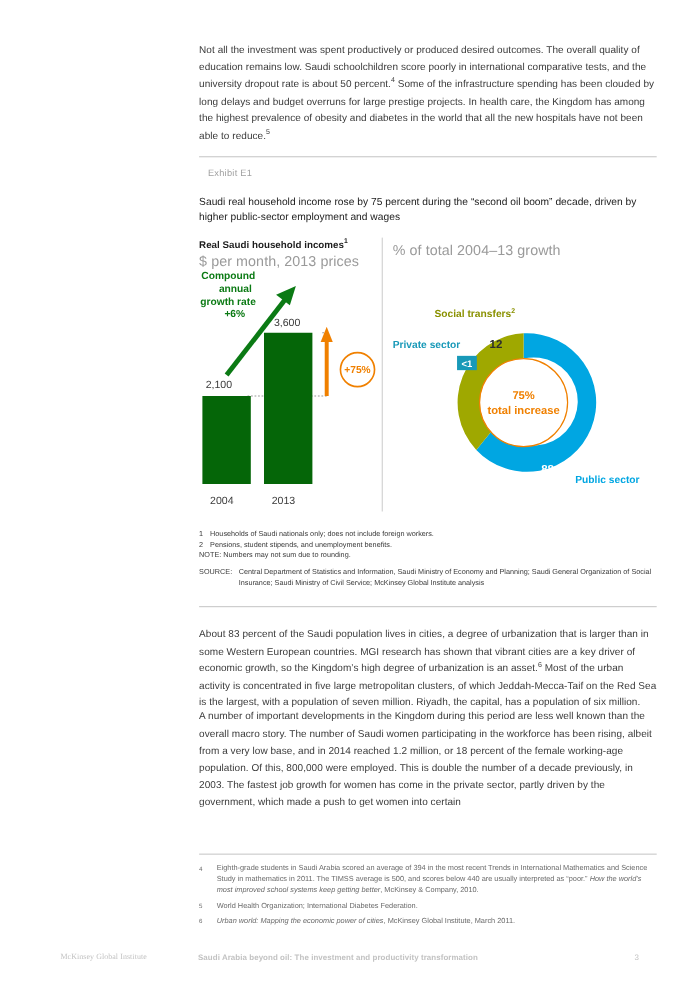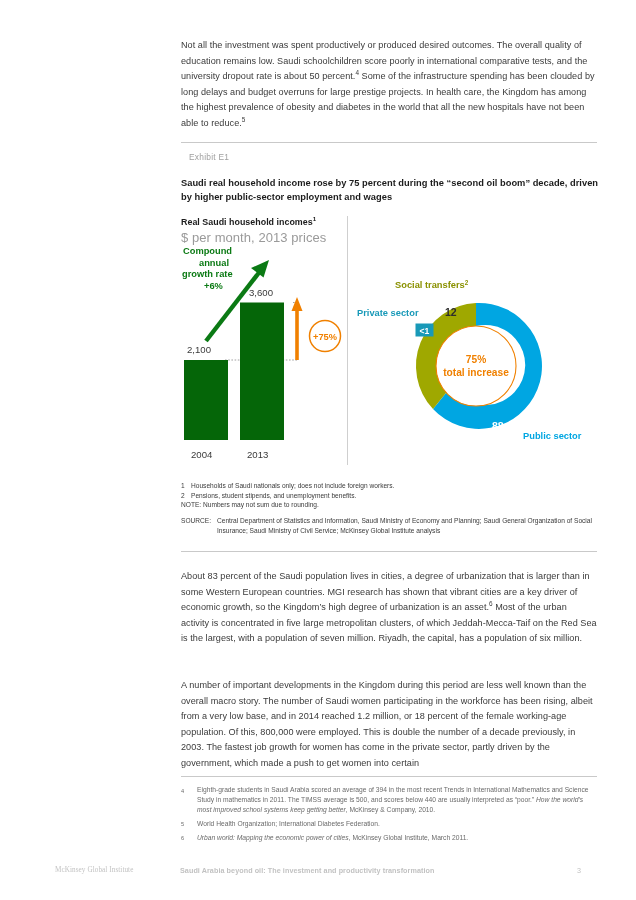--- a/index.html
+++ b/index.html
@@ -58,21 +58,21 @@
     font-size: 8.4px;
     color: #a0a0a0;
     letter-spacing: 0.03em;
   }
   #exhibit-title {
     position: absolute;
     left: 181px;
     top: 177px;
     width: 420px;
     font-size: 9.3px;
-    font-weight: bold;
+    font-weight: normal;
     color: #1c1c1c;
     line-height: 13.6px;
     letter-spacing: 0.002em;
   }
 
   .panel-title {
     font-size: 8.9px;
     font-weight: bold;
     color: #1c1c1c;
     letter-spacing: 0.002em;
@@ -209,20 +209,21 @@
 
   <div id="exhibit-label">Exhibit E1</div>
   <div id="exhibit-title">Saudi real household income rose by 75 percent during the “second oil boom” decade, driven by higher public-sector employment and wages</div>
 
   <div id="panel-left">
     <div class="panel-title"><span>Real Saudi household incomes</span><sup>1</sup></div>
     <div class="panel-sub">$ per month, 2013 prices</div>
   </div>
 
   <div id="panel-right">
+    <div class="panel-sub">% of total 2004–13 growth</div>
   </div>
 
   <div id="panel-divider"></div>
 
   <div id="bar-chart">
     <svg width="165" height="232" viewBox="0 0 165 232" xmlns="http://www.w3.org/2000/svg">
 
       <text x="2" y="11" font-family="Liberation Sans, sans-serif" font-size="9.3" font-weight="bold" fill="#0b7a14">Compound</text>
       <text x="18" y="22.5" font-family="Liberation Sans, sans-serif" font-size="9.3" font-weight="bold" fill="#0b7a14">annual</text>
       <text x="1" y="34" font-family="Liberation Sans, sans-serif" font-size="9.3" font-weight="bold" fill="#0b7a14">growth rate</text>
@@ -322,21 +323,21 @@
     <p class="body-p" style="margin:0;">
       About 83 percent of the Saudi population lives in cities, a degree of urbanization that is
       larger than in some Western European countries. MGI research has shown that vibrant cities
       are a key driver of economic growth, so the Kingdom’s high degree of urbanization is an
       asset.<sup>6</sup> Most of the urban activity is concentrated in five large metropolitan clusters, of which
       Jeddah-Mecca-Taif on the Red Sea is the largest, with a population of seven million. Riyadh,
       the capital, has a population of six million.
     </p>
   </div>
 
-  <div class="body-col" style="top:678px;">
+  <div class="body-col" style="top:644px;">
     <p class="body-p" style="margin:0;">A number of important developments in the Kingdom during this period are less well known than the overall macro story. The number of Saudi women participating in the workforce has been rising, albeit from a very low base, and in 2014 reached 1.2 million, or 18 percent of the female working-age population. Of this, 800,000 were employed. This is double the number of a decade previously, in 2003. The fastest job growth for women has come in the private sector, partly driven by the government, which made a push to get women into certain</p>
   </div>
 
   <div class="rule" style="top:776px;"></div>
 
   <div id="page-notes">
     <div class="fn-row">
       <span class="fn-mark">4</span>
       <span class="fn-text"><span>Eighth-grade students in Saudi Arabia scored an average of 394 in the most recent Trends in International Mathematics and Science Study in mathematics in 2011. The TIMSS average is 500, and scores below 440 are usually interpreted as “poor.” </span><i>How the world’s most improved school systems keep getting better</i><span>, McKinsey &amp; Company, 2010.</span></span>
     </div>

